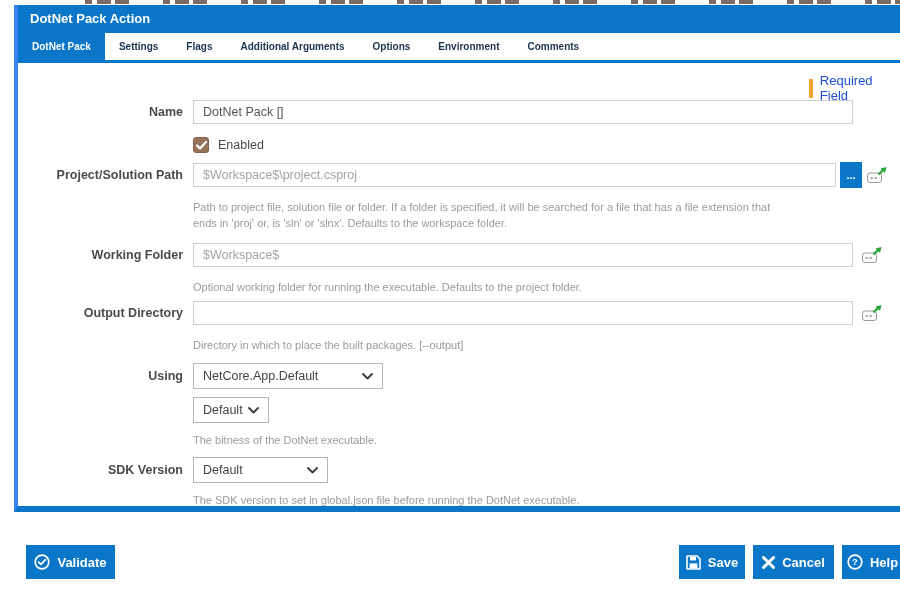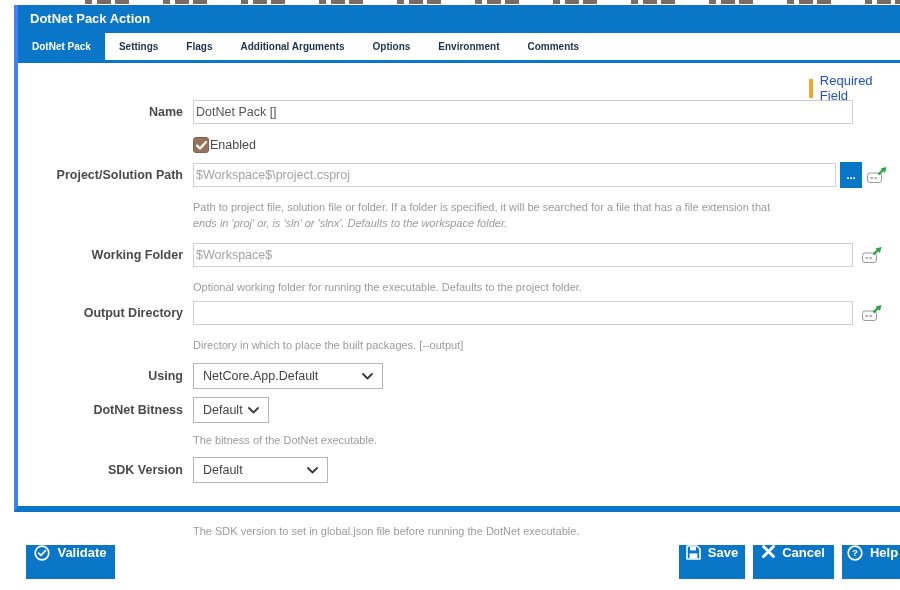--- a/index.html
+++ b/index.html
@@ -22,39 +22,39 @@
 
   .content { position:absolute; top:61px; left:0; right:0; bottom:0; }
 
   .required-flag { position:absolute; top:7px; left:791px; display:flex; align-items:center; gap:7px; }
   .required-bar { width:4px; height:19px; background:#f2a52e; }
   .required-text { color:#1d4ed8; font-size:13px; }
 
   .field-label { position:absolute; left:0; width:165px; text-align:right; font-weight:bold; color:#4a4a4a; font-size:12.5px; line-height:24px; }
 
   .text-input { position:absolute; left:175px; height:24px; border:1px solid #cfcfcf; font-family:"Liberation Sans", sans-serif;
-    font-size:12.5px; color:#555; padding:0 2px; background:#fff; outline:none; }
+    font-size:12.5px; color:#555; padding:0 9px; background:#fff; outline:none; }
   .text-input::placeholder { color:#a3a3a3; }
 
   .help { position:absolute; left:175px; color:#9b9b9b; font-size:11px; line-height:16px; }
 
-  .checkbox-row { position:absolute; left:175px; display:flex; align-items:center; gap:1px; }
+  .checkbox-row { position:absolute; left:175px; display:flex; align-items:center; gap:9px; }
   .checkbox { width:16px; height:16px; background:#96735a; border:1px solid #86624a; border-radius:3px; display:flex; align-items:center; justify-content:center; }
   .checkbox-label { color:#4a4a4a; font-size:12.5px; }
 
   .browse-btn { position:absolute; left:822px; width:22px; height:26px; background:#0a76c8; color:#fff; border:none;
     font-size:11px; font-weight:bold; line-height:20px; cursor:pointer; }
 
   .var-icon { position:absolute; width:20px; height:17px; }
 
   .selectbox { position:absolute; left:175px; height:26px; border:1px solid #b5b5b5; background:#fff; display:flex;
     align-items:center; justify-content:space-between; padding:12px 9px; font-size:12.5px; color:#444; cursor:default; }
 
   .btn { position:absolute; top:540px; height:34px; background:#0a76c8; color:#fff; font-weight:bold; font-size:13px;
-    border:none; display:flex; justify-content:center; gap:7px; cursor:pointer; font-family:"Liberation Sans", sans-serif; }
+    border:none; display:flex; align-items:center; justify-content:center; gap:7px; cursor:pointer; font-family:"Liberation Sans", sans-serif; }
 </style>
 </head>
 <body>
 
 <div class="stage">
 
   <div class="bg-strip">
     <div class="dashes"></div>
   </div>
 
@@ -98,21 +98,21 @@
       <button class="browse-btn" style="top:96px;">...</button>
       <span class="var-icon" style="top:101px; left:849px;">
         <svg width="20" height="17" viewBox="0 0 20 17">
           <rect x="0.5" y="6" width="14" height="9.5" rx="2.5" fill="#fbfbfb" stroke="#9a9a9a"></rect>
           <path d="M3.5 11 h2.5 M7.5 11 h2.5" stroke="#9a9a9a" stroke-width="1.4"></path>
           <path d="M11.5 7.5 L17 2" stroke="#2ba53c" stroke-width="2.4"></path>
           <polygon points="19.5,0 13.5,1.5 18,6" fill="#2ba53c"></polygon>
         </svg>
       </span>
       <div class="help" style="top:133px;">Path to project file, solution file or folder. If a folder is specified, it will be searched for a file that has a file extension that</div>
-      <div class="help" style="top:149px;font-style:italic;">ends in 'proj' or, is 'sln' or 'slnx'. Defaults to the workspace folder.</div>
+      <div class="help" style="top:149px;">ends in 'proj' or, is 'sln' or 'slnx'. Defaults to the workspace folder.</div>
 
       <div class="field-label" style="top:177px;">Working Folder</div>
       <input class="text-input" style="top: 177px; width: 660px;" type="text" placeholder="$Workspace$">
       <span class="var-icon" style="top:181px; left:844px;">
         <svg width="20" height="17" viewBox="0 0 20 17">
           <rect x="0.5" y="6" width="14" height="9.5" rx="2.5" fill="#fbfbfb" stroke="#9a9a9a"></rect>
           <path d="M3.5 11 h2.5 M7.5 11 h2.5" stroke="#9a9a9a" stroke-width="1.4"></path>
           <path d="M11.5 7.5 L17 2" stroke="#2ba53c" stroke-width="2.4"></path>
           <polygon points="19.5,0 13.5,1.5 18,6" fill="#2ba53c"></polygon>
         </svg>
@@ -132,37 +132,36 @@
       <div class="help" style="top:271px;">Directory in which to place the built packages. [--output]</div>
 
       <div class="field-label" style="top:297px; line-height:26px;">Using</div>
       <div class="selectbox" style="top:297px; width:190px;">
         <span>NetCore.App.Default</span>
         <svg width="11" height="7" viewBox="0 0 11 7">
           <path d="M1 1 L5.5 5.5 L10 1" stroke="#3a3a3a" stroke-width="1.8" fill="none" stroke-linecap="round" stroke-linejoin="round"></path>
         </svg>
       </div>
 
-      <div class="field-label" style="top:331px; line-height:26px;">DotNet Bitness</div>
       <div class="selectbox" style="top:331px; width:76px;">
         <span>Default</span>
         <svg width="11" height="7" viewBox="0 0 11 7">
           <path d="M1 1 L5.5 5.5 L10 1" stroke="#3a3a3a" stroke-width="1.8" fill="none" stroke-linecap="round" stroke-linejoin="round"></path>
         </svg>
       </div>
       <div class="help" style="top:366px;">The bitness of the DotNet executable.</div>
 
       <div class="field-label" style="top:391px; line-height:26px;">SDK Version</div>
       <div class="selectbox" style="top:391px; width:135px;">
         <span>Default</span>
         <svg width="11" height="7" viewBox="0 0 11 7">
           <path d="M1 1 L5.5 5.5 L10 1" stroke="#3a3a3a" stroke-width="1.8" fill="none" stroke-linecap="round" stroke-linejoin="round"></path>
         </svg>
       </div>
-      <div class="help" style="top:426px;margin-top:31px;">The SDK version to set in global.json file before running the DotNet executable.</div>
+      <div class="help" style="top:426px;">The SDK version to set in global.json file before running the DotNet executable.</div>
 
     </div>
 
     <button class="btn" style="left:8px; width:89px;">
       <svg width="16" height="16" viewBox="0 0 16 16">
         <circle cx="8" cy="8" r="6.8" stroke="#fff" stroke-width="1.7" fill="none"></circle>
         <path d="M4.6 8.2 L7 10.4 L11.4 5.6" stroke="#fff" stroke-width="1.7" fill="none" stroke-linecap="round" stroke-linejoin="round"></path>
       </svg>
       <span>Validate</span>
     </button>

